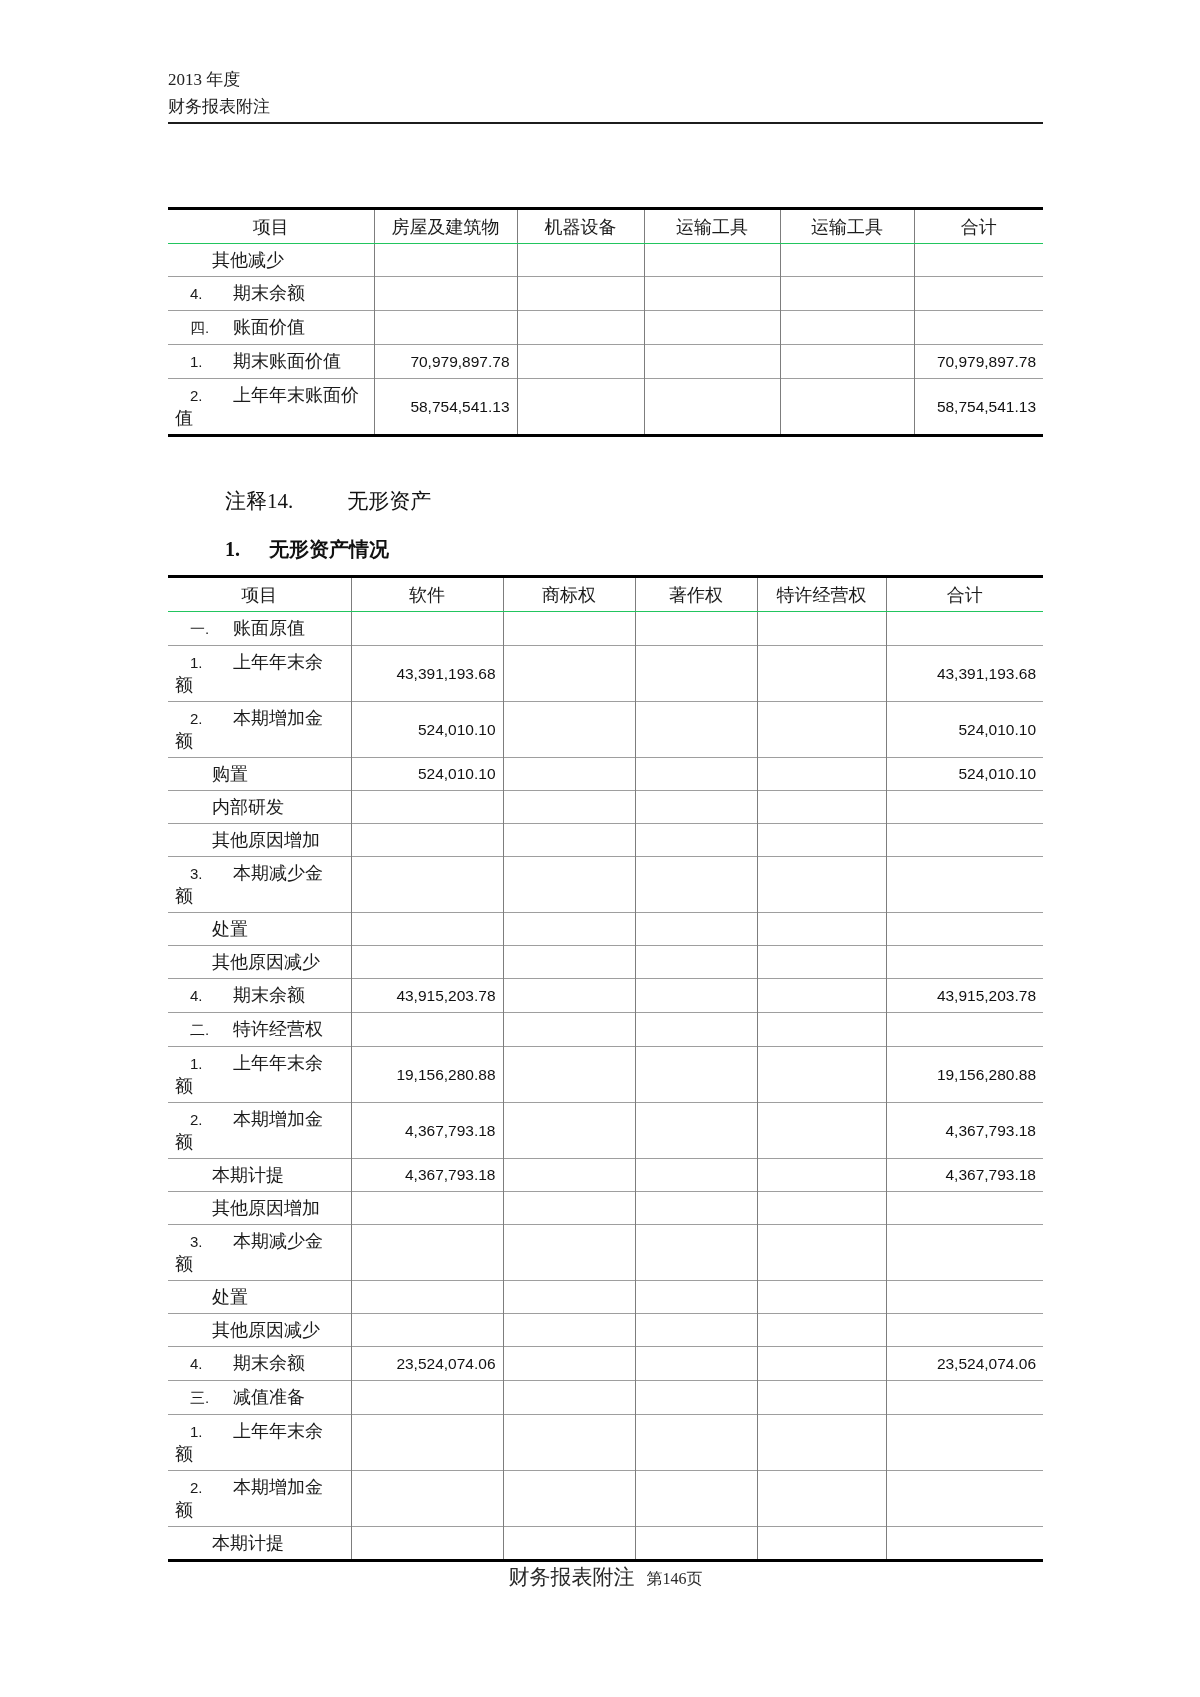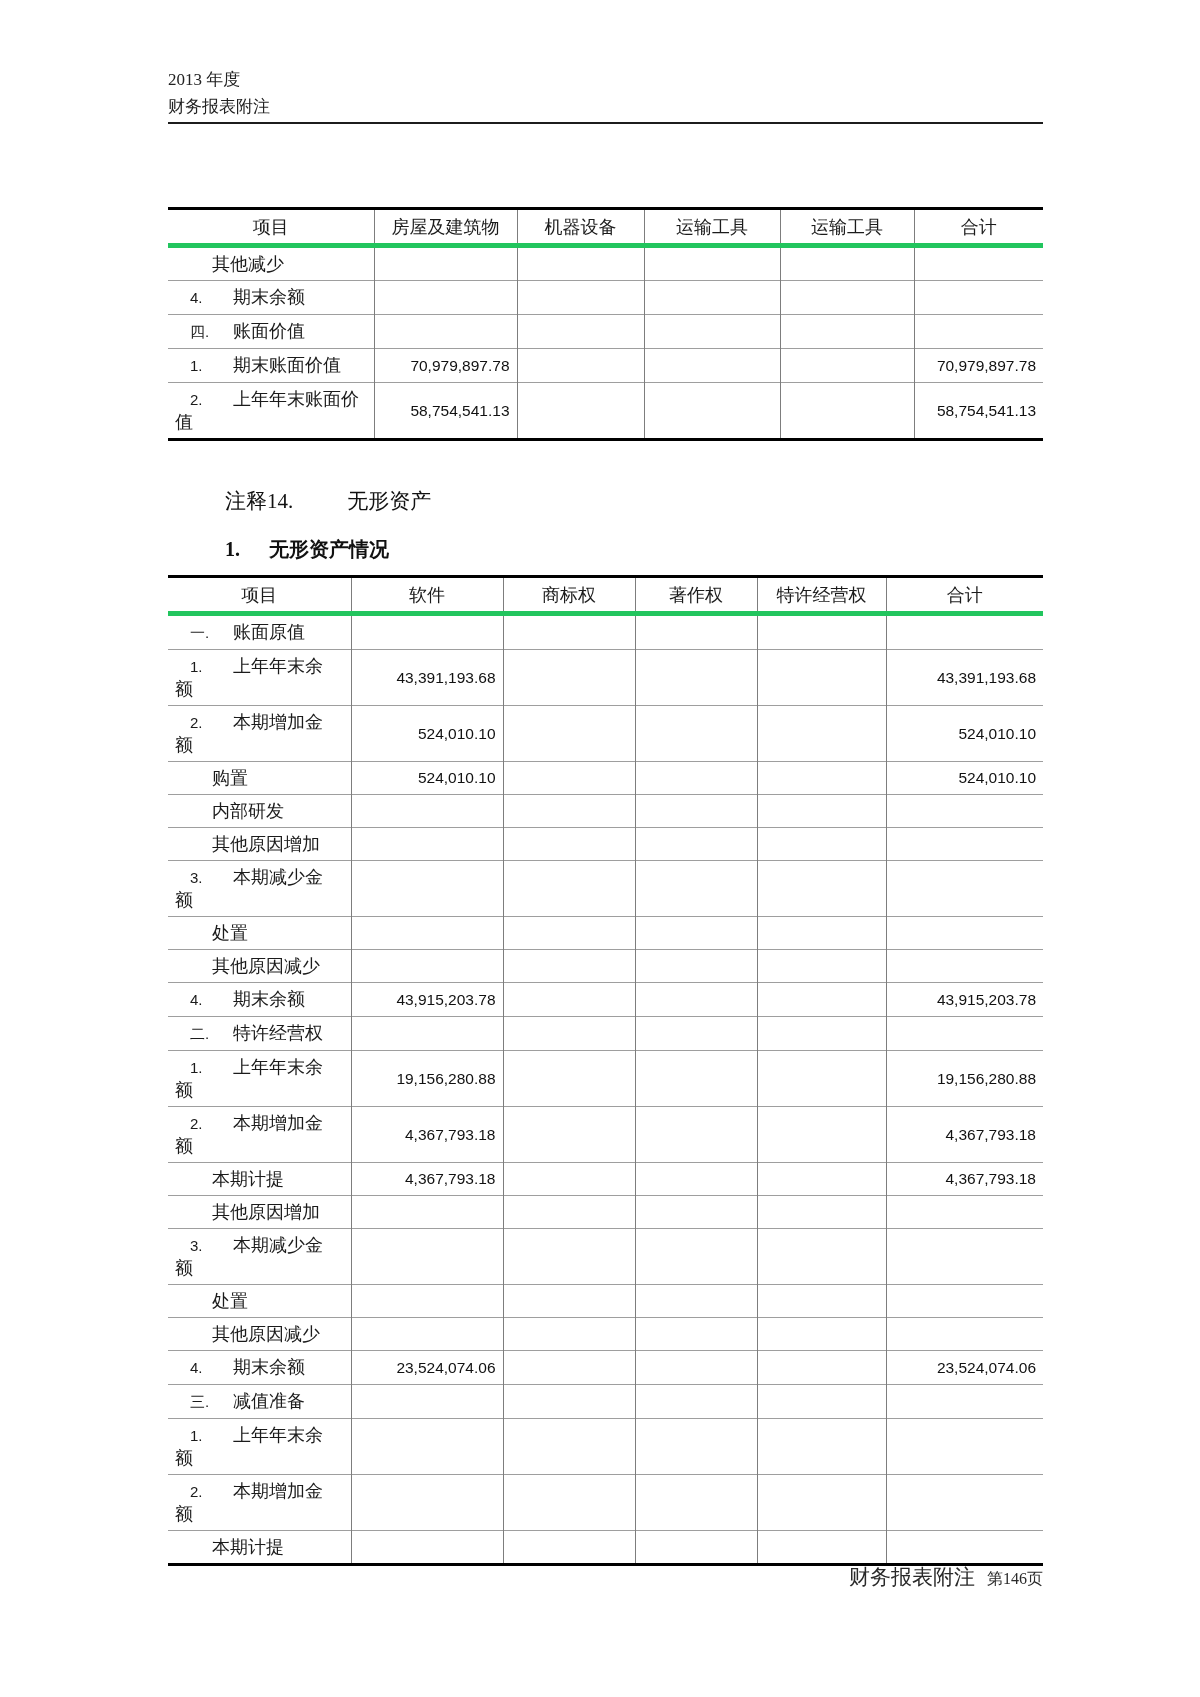--- a/index.html
+++ b/index.html
@@ -21,41 +21,41 @@
   
   .tbl-wrap1 { position:absolute; left:168px; top:207px; }
   .tbl-wrap2 { position:absolute; left:168px; top:575px; }
   table {
     border-collapse:collapse; table-layout:fixed; width:875px;
     border-top:3px solid #000; border-bottom:3px solid #000;
   }
   th {
     font-weight:normal; font-size:18px; height:33px;
     text-align:center; vertical-align:middle; color:#1b1b1b;
-    border-bottom:5px solid #22c55e; padding:0;
+    border-bottom:1px solid #22c55e; padding:0;
   }
   tbody tr { height:32px; }
   td { vertical-align:middle; font-size:18px; color:#1b1b1b; }
   tbody td { border-top:1px solid #9e9e9e; }
   th:nth-child(n+2), td:nth-child(n+2) { border-left:1px solid #7d7d7d; }
   td.item { padding:5px 0;margin-top:40px; }
   td.val  {
     padding:5px 7px 5px 2px; text-align:right;
     font-family:"Liberation Sans","DejaVu Sans",sans-serif; font-size:15.5px; color:#111;
   }
   .lbl { padding-left:7px; text-indent:15px; line-height:22px; }
   .num {
     display:inline-block; min-width:43px; text-indent:0;
     font-family:"Liberation Sans","DejaVu Sans",sans-serif; font-size:15px;
   }
   .num:empty { min-width:22px; }
   .txt { white-space:pre-line; }
 
   
-  .footer { position:absolute; left:168px; top:1563px; width:875px; text-align:right; color:#2a2a2a; }
+  .footer { position:absolute; left:168px; top:1563px; width:875px; text-align:center; color:#2a2a2a; }
   .footer .f-title { font-size:21px; }
   .footer .f-page  { font-size:16px; margin-left:12px; }
 </style>
 </head>
 <body>
 
 <div class="top-header">
   <div>2013 年度</div>
   <div>财务报表附注</div>
 </div>

